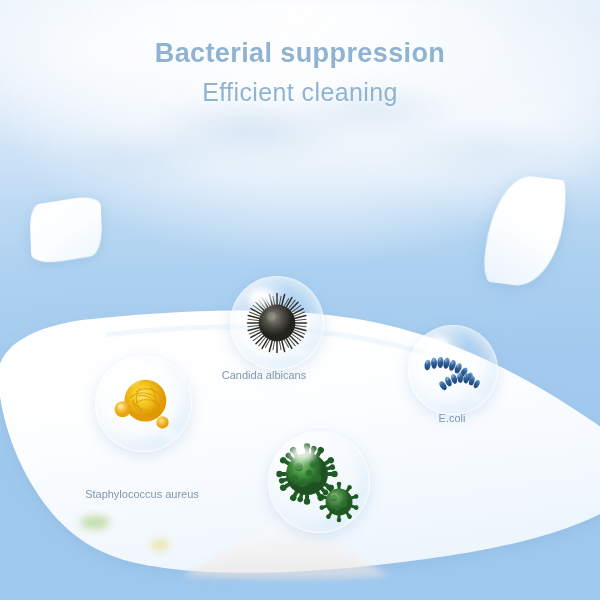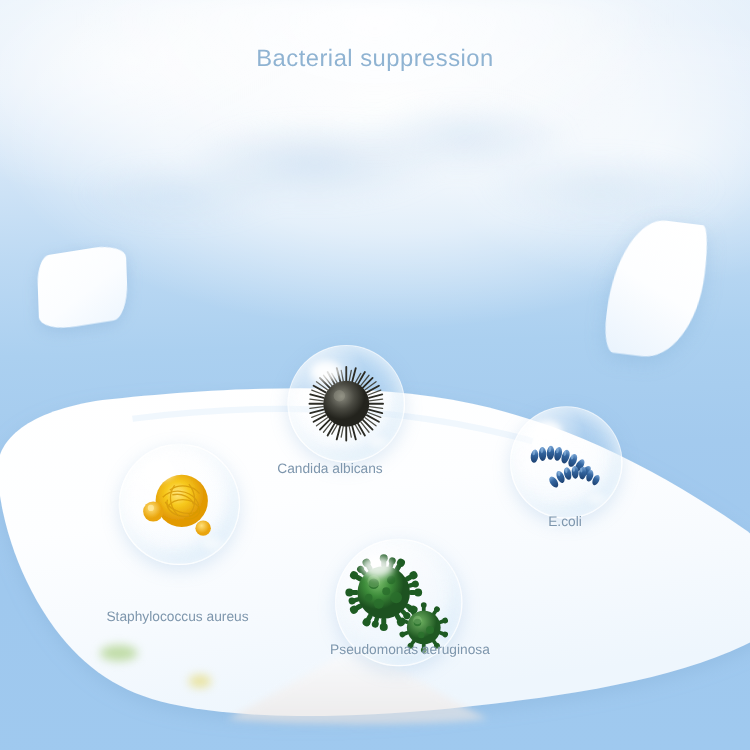--- a/index.html
+++ b/index.html
@@ -25,21 +25,21 @@
       radial-gradient(ellipse 130px 38px at 80% 60%, rgba(178,208,236,0.26) 0%, rgba(178,208,236,0) 74%);
     filter:blur(8px);pointer-events:none;}
   .glowtop{position:absolute;left:0;top:0;width:600px;height:300px;
     background:radial-gradient(ellipse 330px 175px at 50% 5%, rgba(255,255,255,0.85) 0%, rgba(255,255,255,0.0) 72%);
     filter:blur(6px);pointer-events:none;}
 
   
   .headline{position:absolute;left:0;top:34px;width:600px;text-align:center;
     color:#8fb3d2;letter-spacing:0.4px;line-height:1.48;
     text-shadow:0 1px 3px rgba(255,255,255,0.85);pointer-events:none;}
-  .hl1{font-size:19px;}
+  .hl1{font-size:27px;font-weight:bold;}
   .hl2{font-size:25px;}
 
   
   .sheet-left{position:absolute;left:30px;top:200px;width:72px;height:60px;
     background:linear-gradient(150deg,#ffffff 0%,#fbfdff 55%,#eef6fe 100%);
     border-radius:10px 26px 12px 30px/22px 12px 28px 12px;
     transform:rotate(-9deg) skewX(-7deg);
     box-shadow:0 3px 12px rgba(120,165,205,0.33);
     filter:blur(0.6px);}
   .sheet-right{position:absolute;left:488px;top:176px;width:74px;height:110px;
@@ -76,20 +76,21 @@
 </head>
 <body>
 
 <div id="stage">
 
   <div class="glowtop"></div>
   <div class="cloudband"></div>
 
   <div class="headline">
     <div class="hl1">Bacterial suppression</div>
+    <div class="hl2">Efficient cleaning</div>
   </div>
 
   <div class="sheet-left"></div>
   <div class="sheet-right"></div>
 
   <div class="bigwipe">
     <svg width="640" height="300" viewBox="0 0 640 300">
       <defs>
         <linearGradient id="wg" x1="0" y1="0" x2="0.35" y2="1">
           <stop offset="0%" stop-color="#ffffff"></stop>
@@ -424,15 +425,14 @@
           <g fill="#2b722d" opacity="0.85">
             <circle cx="-5" cy="-4" r="3"></circle>
               <circle cx="5" cy="2" r="3.2"></circle>
               <circle cx="-2" cy="6" r="2.6"></circle>
           </g>
           <circle cx="-5" cy="-6" r="3.4" fill="#9ed190" opacity="0.30"></circle>
         </g>
       </g>
     </svg>
   </div>
-  <div class="caption" style="left:243px;top:514px;width:170px;">Pseudomonas aeruginosa</div>
 
 </div>
 
 </body></html>

